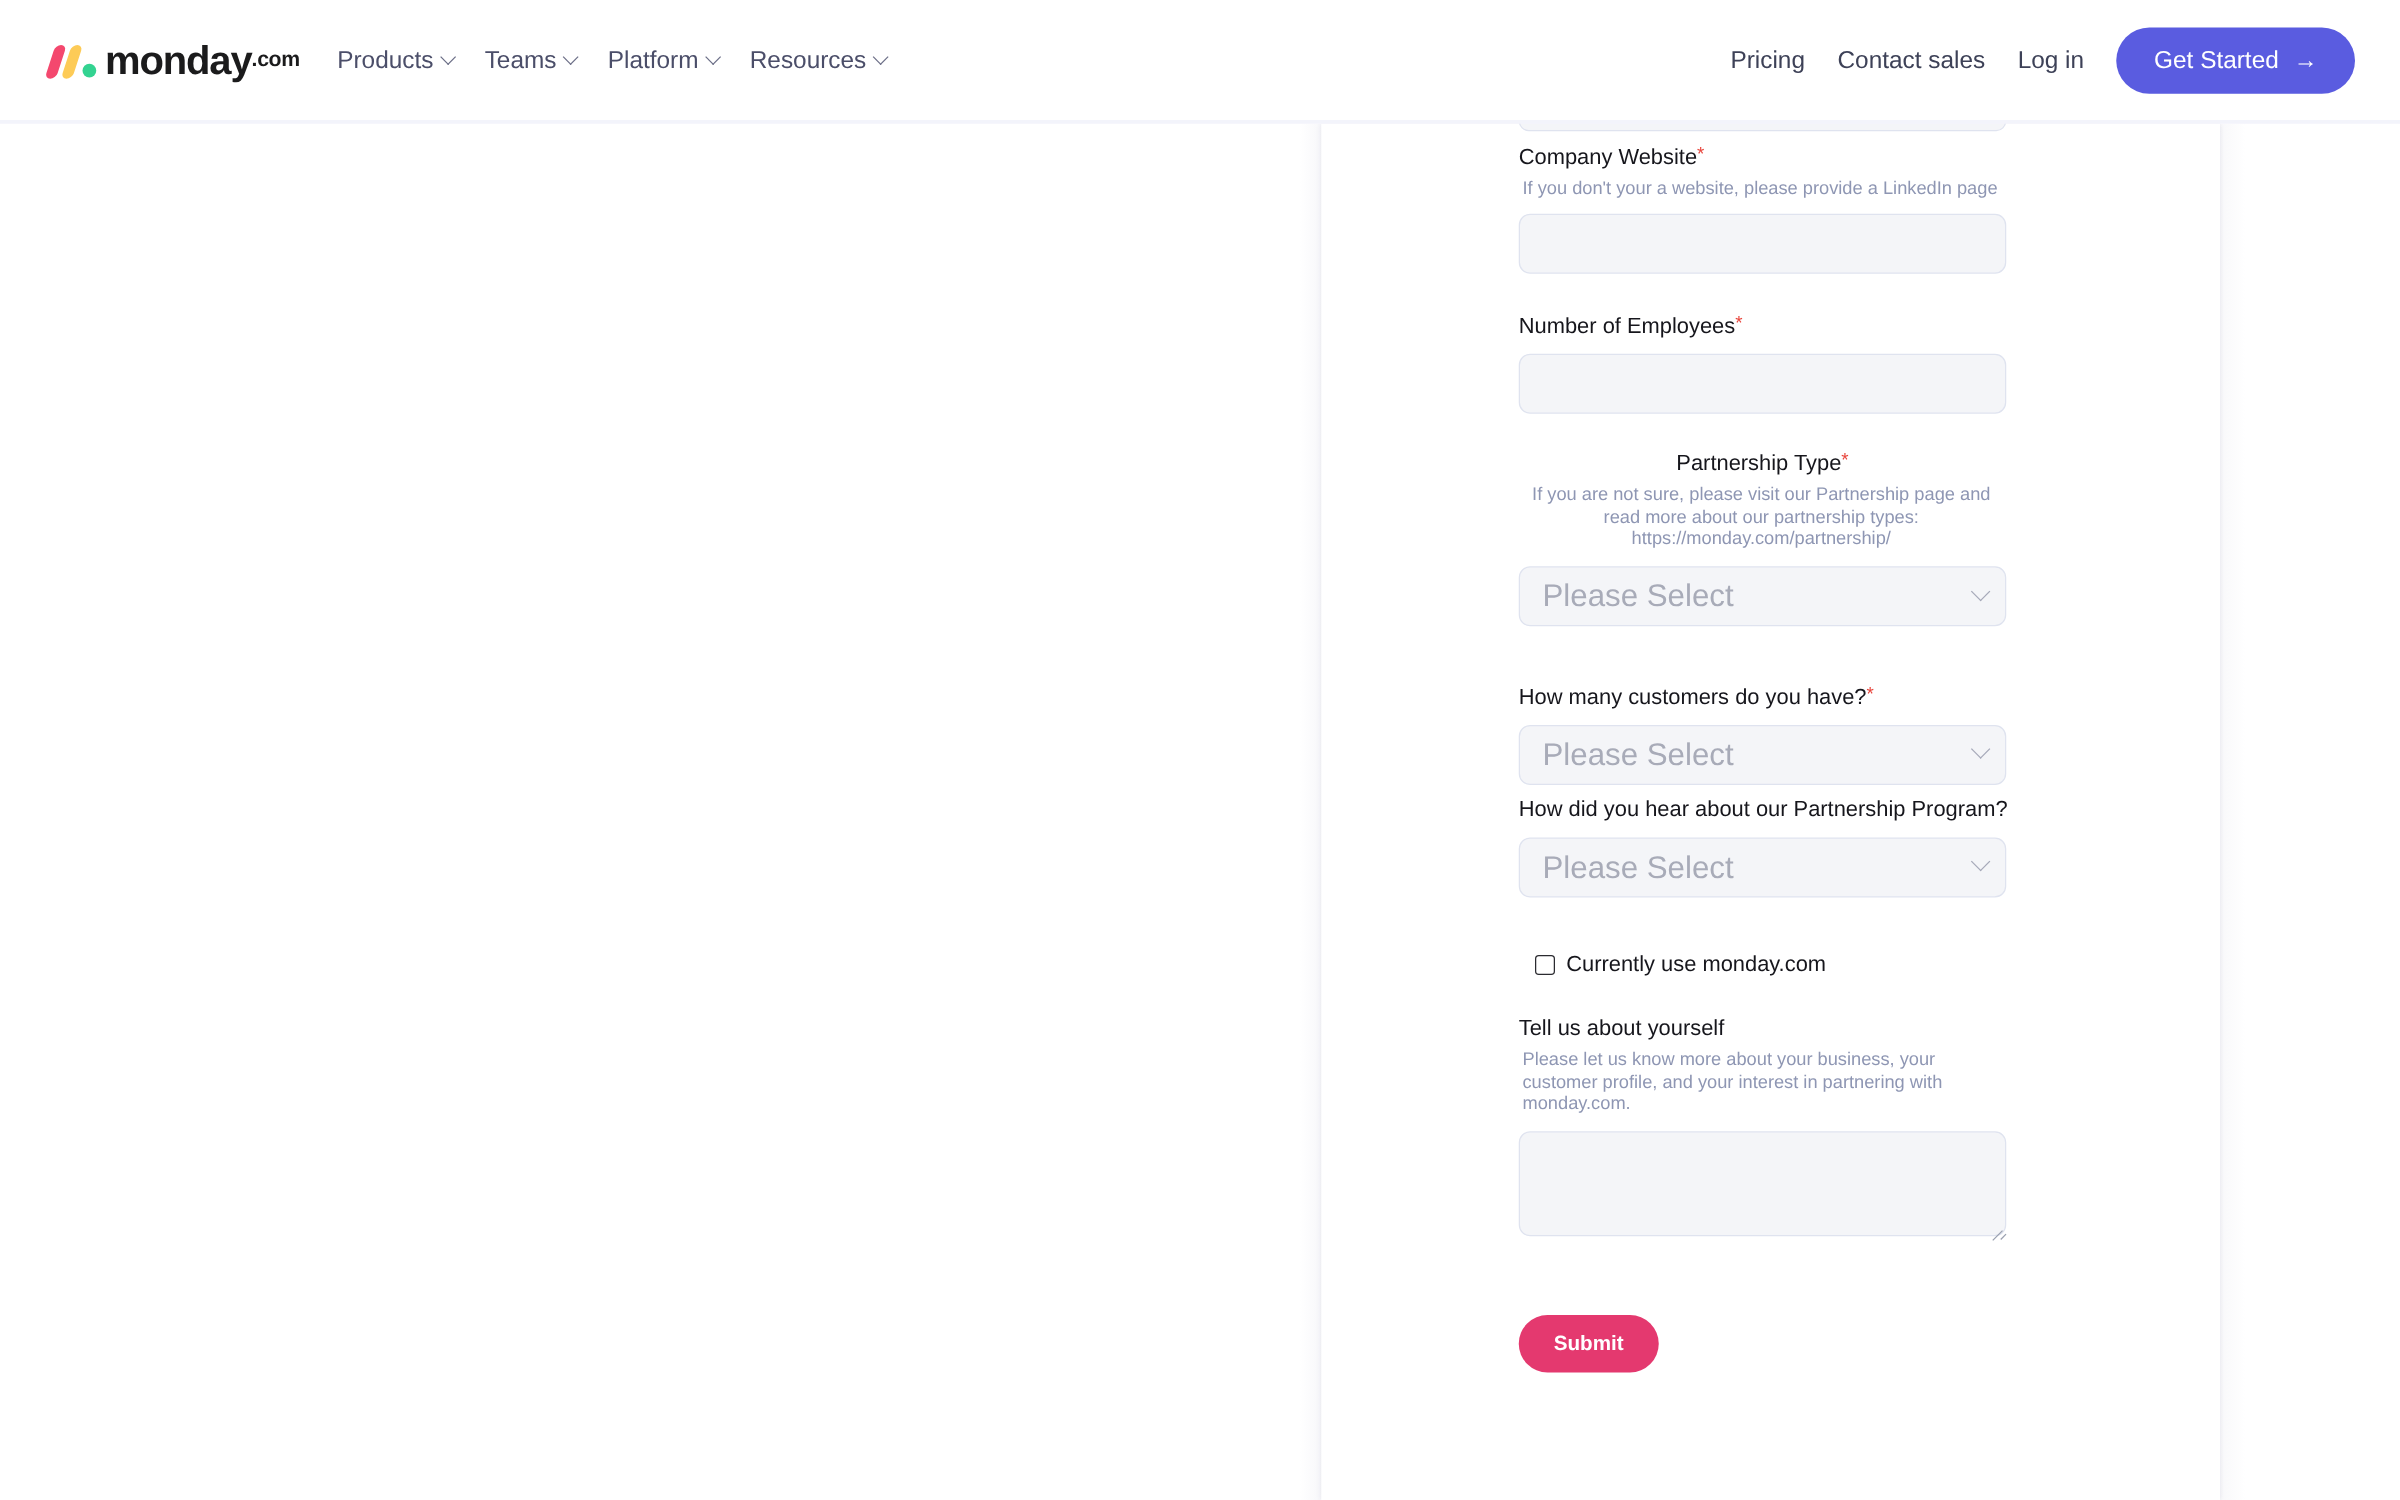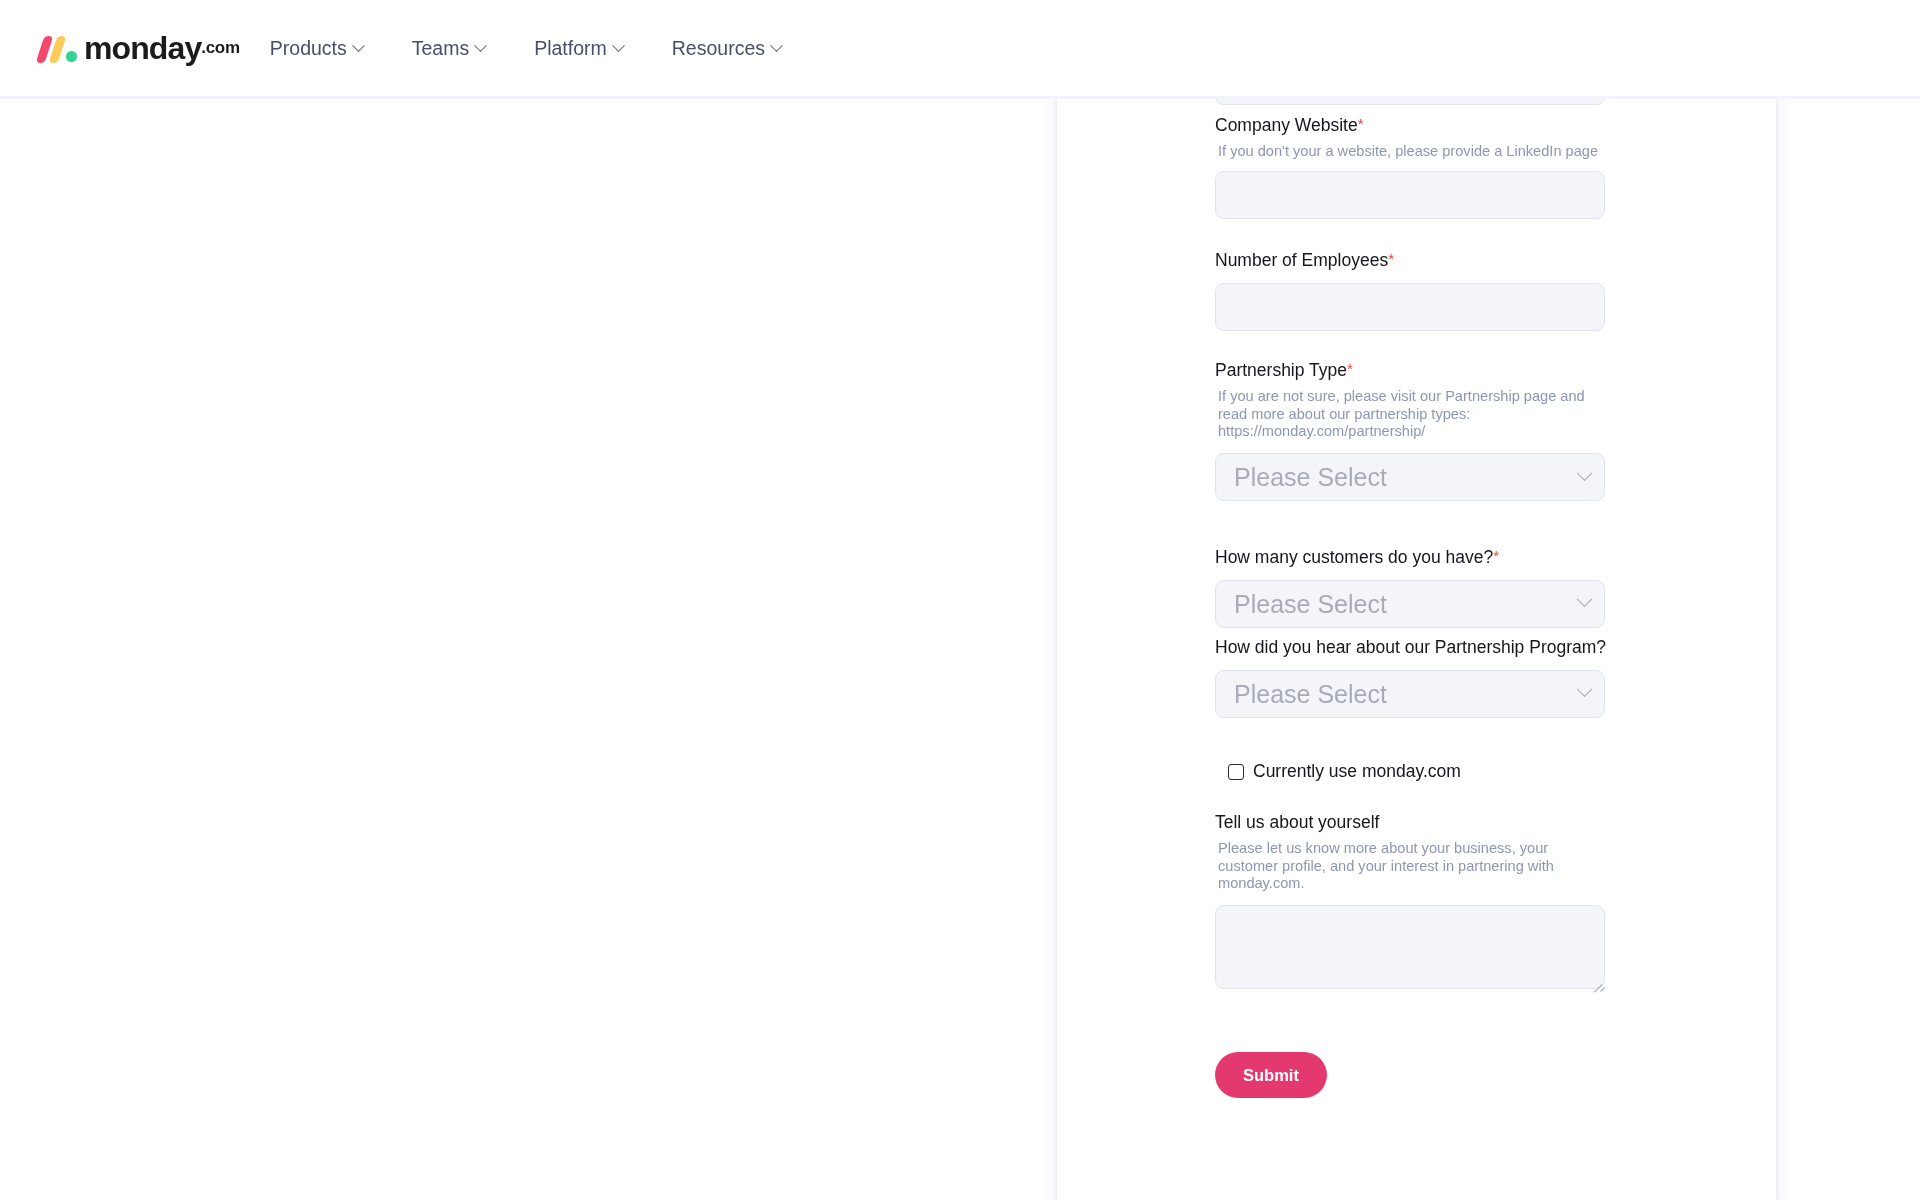--- a/index.html
+++ b/index.html
@@ -30,21 +30,21 @@
   .brand-marks { display: flex; align-items: flex-end; height: 30px; margin-right: 7px; }
   .slash { width: 9px; height: 27px; border-radius: 5px; transform: skewX(-18deg); margin-right: 4px; }
   .slash.red { background: #f4486e; }
   .slash.yellow { background: #fdcb57; }
   .dot { width: 11px; height: 11px; border-radius: 50%; background: #33d391; align-self: flex-end; margin-bottom: 1px; }
   .brand-word {
     font-size: 32px; font-weight: 700; letter-spacing: -0.9px; color: #1b1b1c; line-height: 1;
   }
   .brand-tld { font-size: 17px; font-weight: 700; color: #1b1b1c; letter-spacing: -0.3px; }
 
-  .main-nav { display: flex; align-items: center; gap: 49px; }
+  .main-nav { display: flex; align-items: center; gap: 25px; }
   .nav-item {
     display: flex; align-items: center; gap: 7px;
     font-size: 19.5px; color: #4b4e69; cursor: pointer;
     white-space: nowrap;
   }
   .chev {
     display: inline-block; width: 9px; height: 9px;
     border-right: 1.6px solid #6a6d86; border-bottom: 1.6px solid #6a6d86;
     transform: rotate(45deg) translate(-2px,-2px);
   }
@@ -176,20 +176,29 @@
       <div class="nav-item">
         <span>Platform</span>
         <i class="chev"></i>
       </div>
       <div class="nav-item">
         <span>Resources</span>
         <i class="chev"></i>
       </div>
     </nav>
 
+    <div class="header-right">
+      <span class="header-link">Pricing</span>
+      <span class="header-link">Contact sales</span>
+      <span class="header-link">Log in</span>
+      <button class="cta-button">
+        <span>Get Started</span>
+        <span class="arrow-glyph">→</span>
+      </button>
+    </div>
   </header>
   <div class="header-underline"></div>
 
   <div class="panel-left-fade"></div>
   <div class="panel-right-fade"></div>
 
   <section class="content-panel">
 
     <div class="clipped-field"></div>
 
@@ -203,21 +212,21 @@
         <input class="text-input" type="text" style="margin-top: 10px;" placeholder="">
       </div>
 
       <div class="field-block" style="position:absolute; top:151px; left:0;">
         <div class="field-label">
           <span>Number of Employees</span><span class="req-star">*</span>
         </div>
         <input class="text-input" type="text" style="margin-top: 11px;" placeholder="">
       </div>
 
-      <div class="field-block" style="position:absolute; top:261px; left:0;">
+      <div class="field-block" style="position:absolute; top:261px; left:0;text-align:center;">
         <div class="field-label">
           <span>Partnership Type</span><span class="req-star">*</span>
         </div>
         <div class="field-help" style="width:382px;">If you are not sure, please visit our Partnership page and read more about our partnership types: https://monday.com/partnership/</div>
         <div class="select-input" style="margin-top:12px;">
           <span class="select-value">Please Select</span>
           <i class="select-chev"></i>
         </div>
       </div>
 

